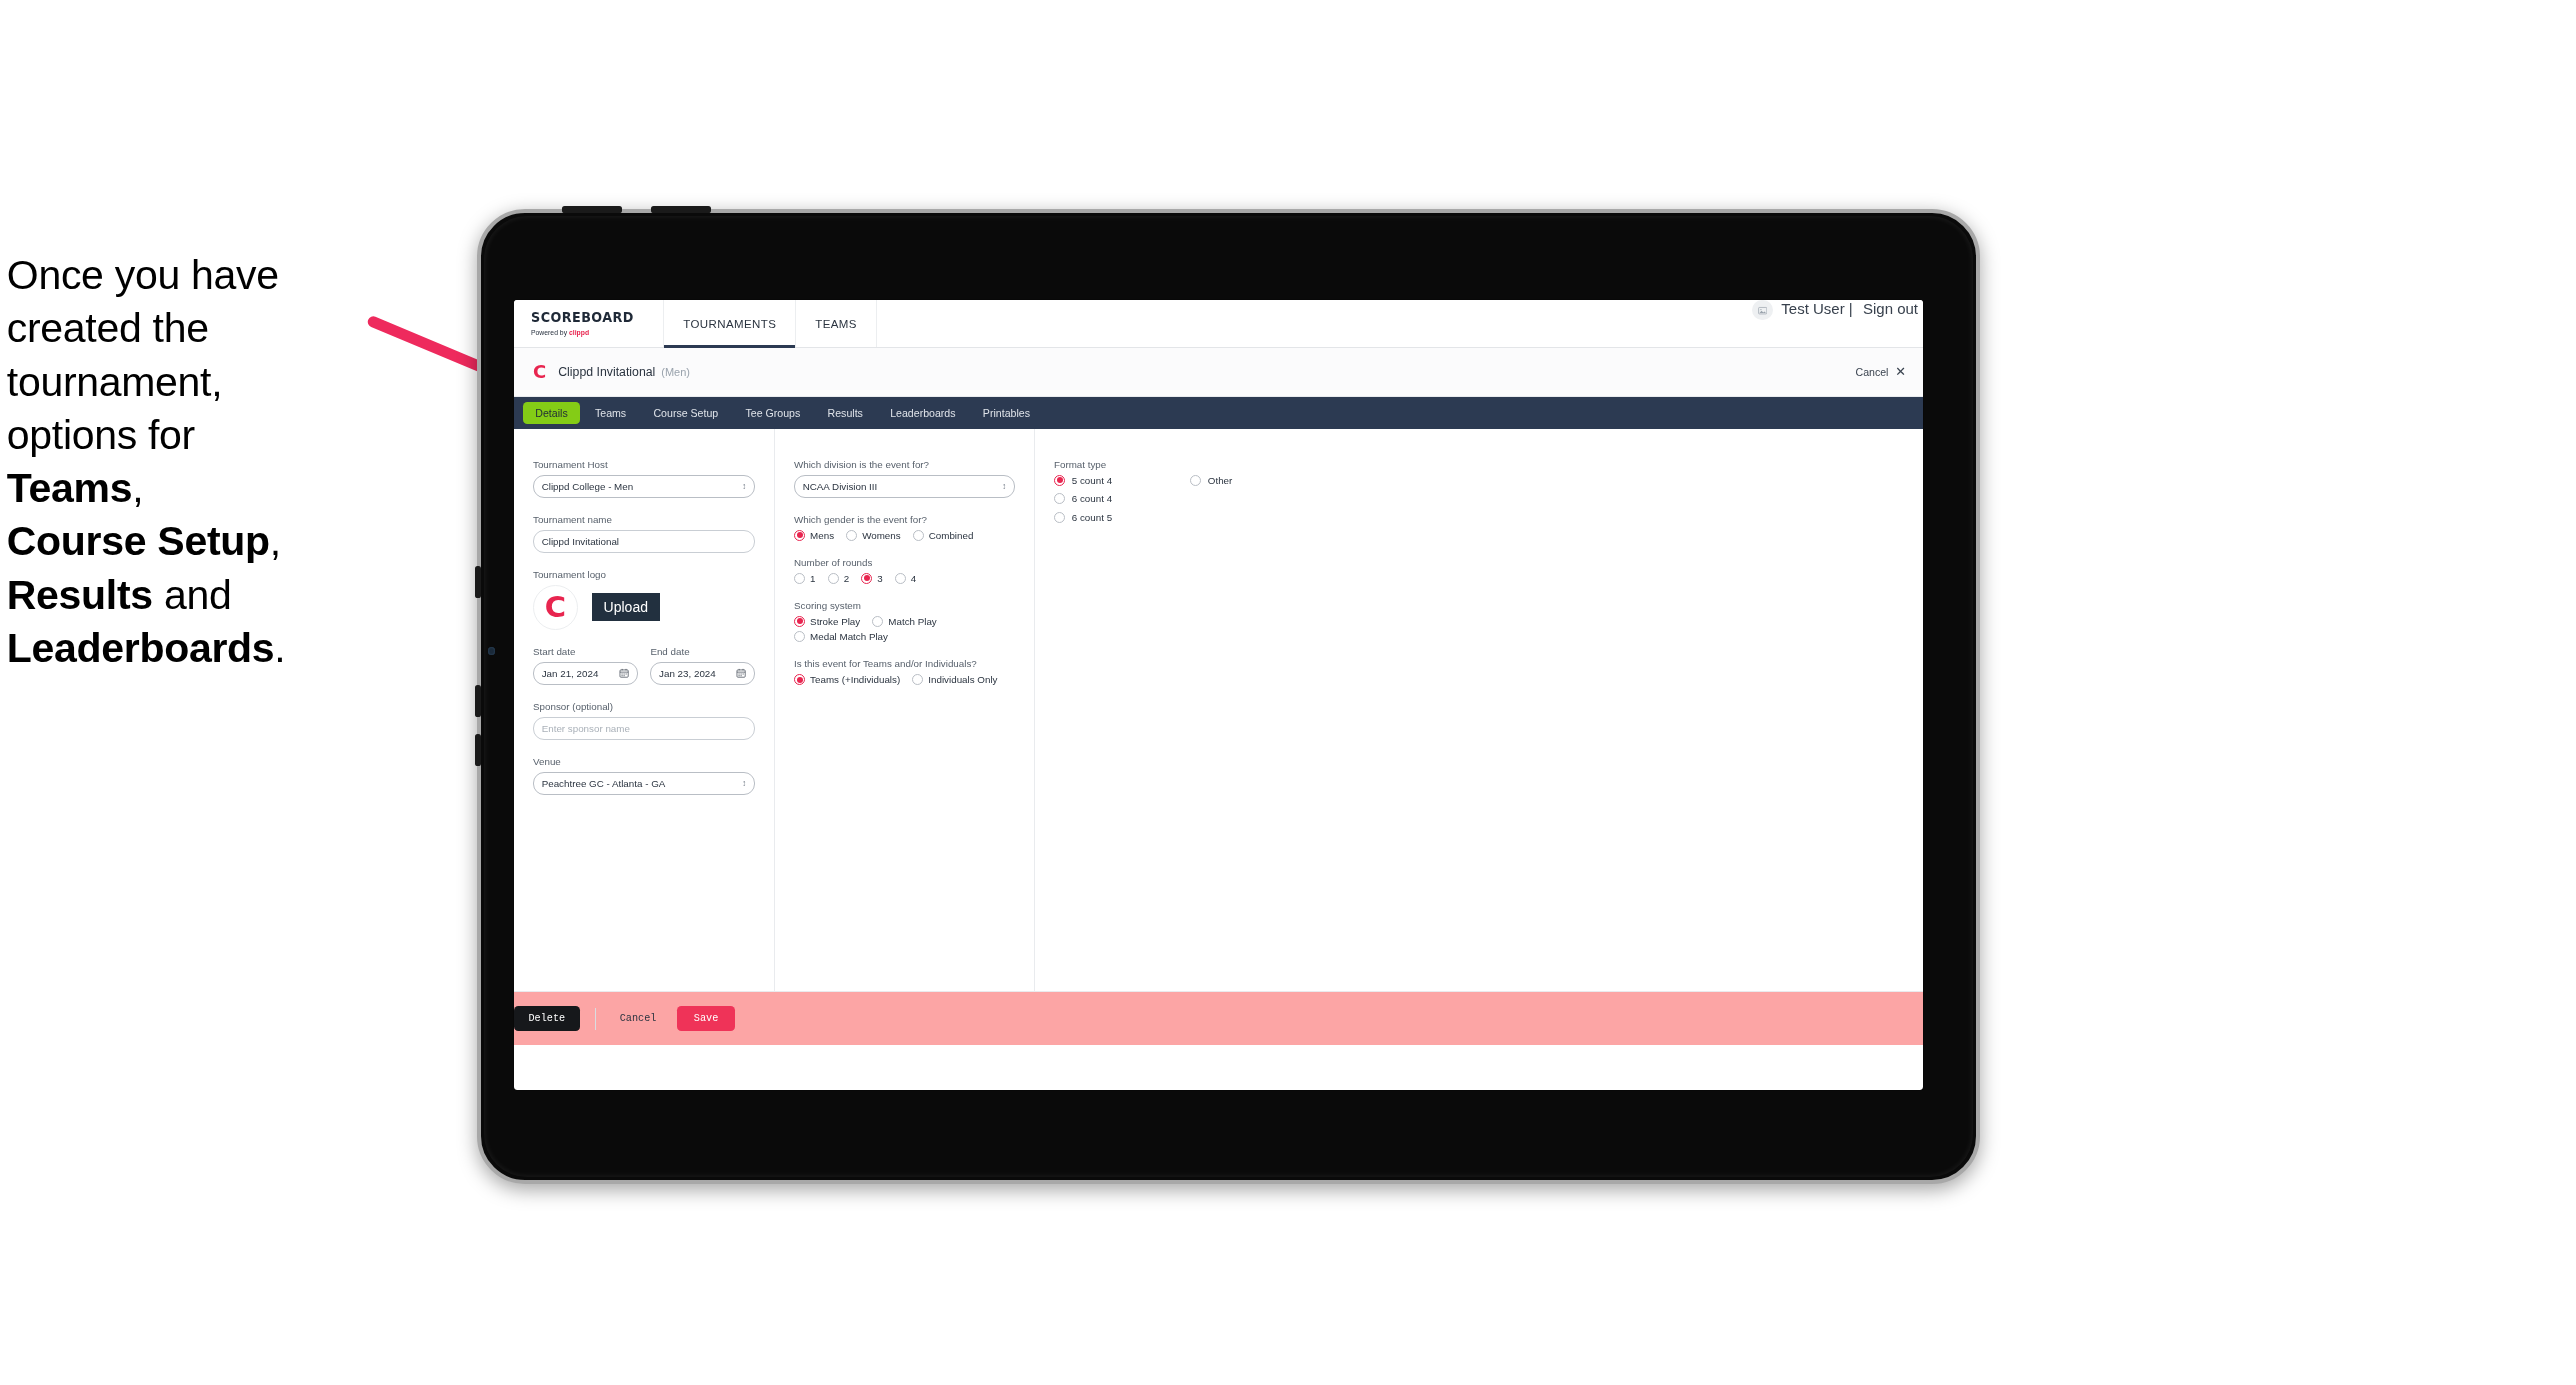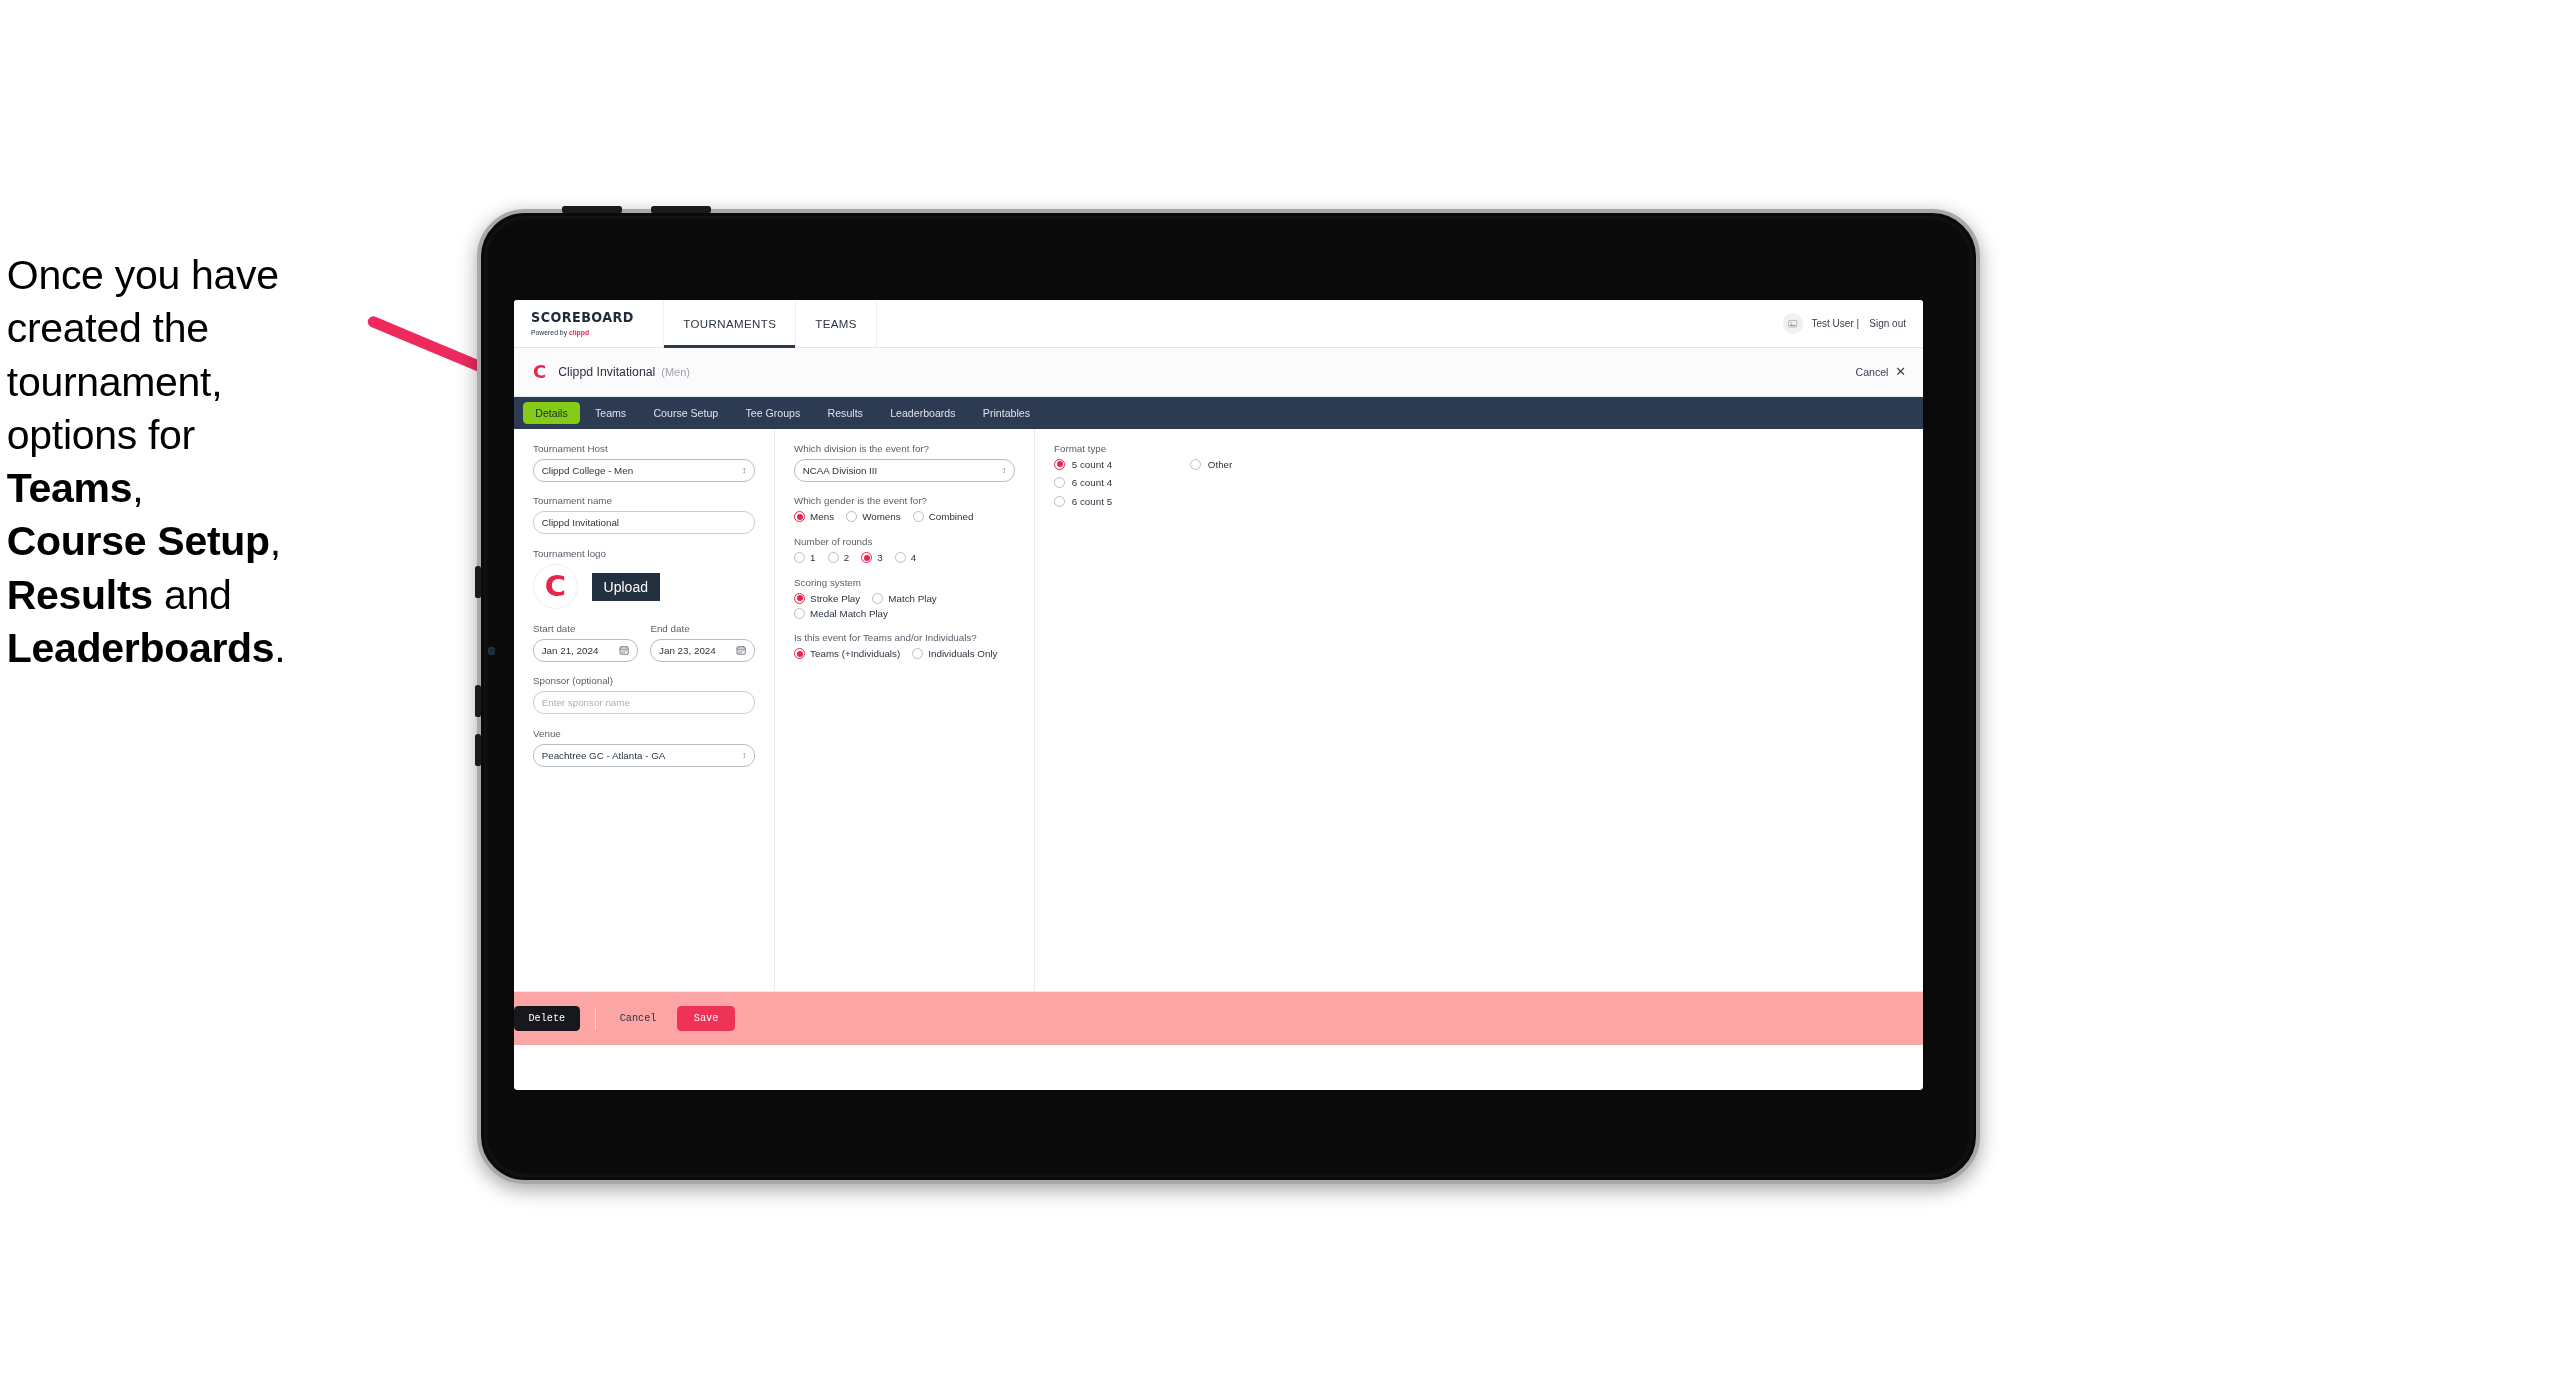--- a/index.html
+++ b/index.html
@@ -105,23 +105,23 @@
     cursor: pointer;
   }
   .topnav-item:last-child { border-right: 0.9px solid #eceef0; }
   .topnav-item.active::after {
     content:""; position:absolute; left:0; right:0; bottom:-0.9px; height:2.6px;
     background:#2c3a52;
   }
 
   .appbar-spacer { flex: 1; }
   .user-area {
-    display:flex; align-items:center; gap: 8.5px;
-    padding-right: 17px;
-    font-size: 10px; color: #38414d;
+    display:flex; gap: 8.5px;
+    padding-right: 5px;
+    font-size: 15px; color: #38414d;
   }
   .avatar {
     width: 20.4px; height: 20.4px; border-radius: 50%;
     background: #eef0f2;
     display:flex; align-items:center; justify-content:center;
   }
   .user-name { white-space: nowrap; }
   .sign-out { white-space: nowrap; cursor: pointer; padding-left:1.7px; }
 
   
@@ -168,21 +168,21 @@
     background: #ffffff;
   }
   .col {
     padding: 13.6px 19px 0 19px;
     position: relative;
   }
   .col.c1 { width: 260px; }
   .col.c2 { width: 260px; border-left: 0.9px solid #e9ebee; }
   .col.c3 { flex: 1; border-left: 0.9px solid #e9ebee; }
 
-  .fld { margin-bottom: 13.6px; }
+  .fld { margin-bottom: 13.6px; margin-top: 16px; }
   .lbl {
     font-size: 9.8px; color: #58616c;
     margin-bottom: 5.1px; display: block;
   }
   .ctl {
     height: 23px;
     border: 0.9px solid #b9bec5;
     border-radius: 11px;
     background: #fff;
     display: flex; align-items: center;

